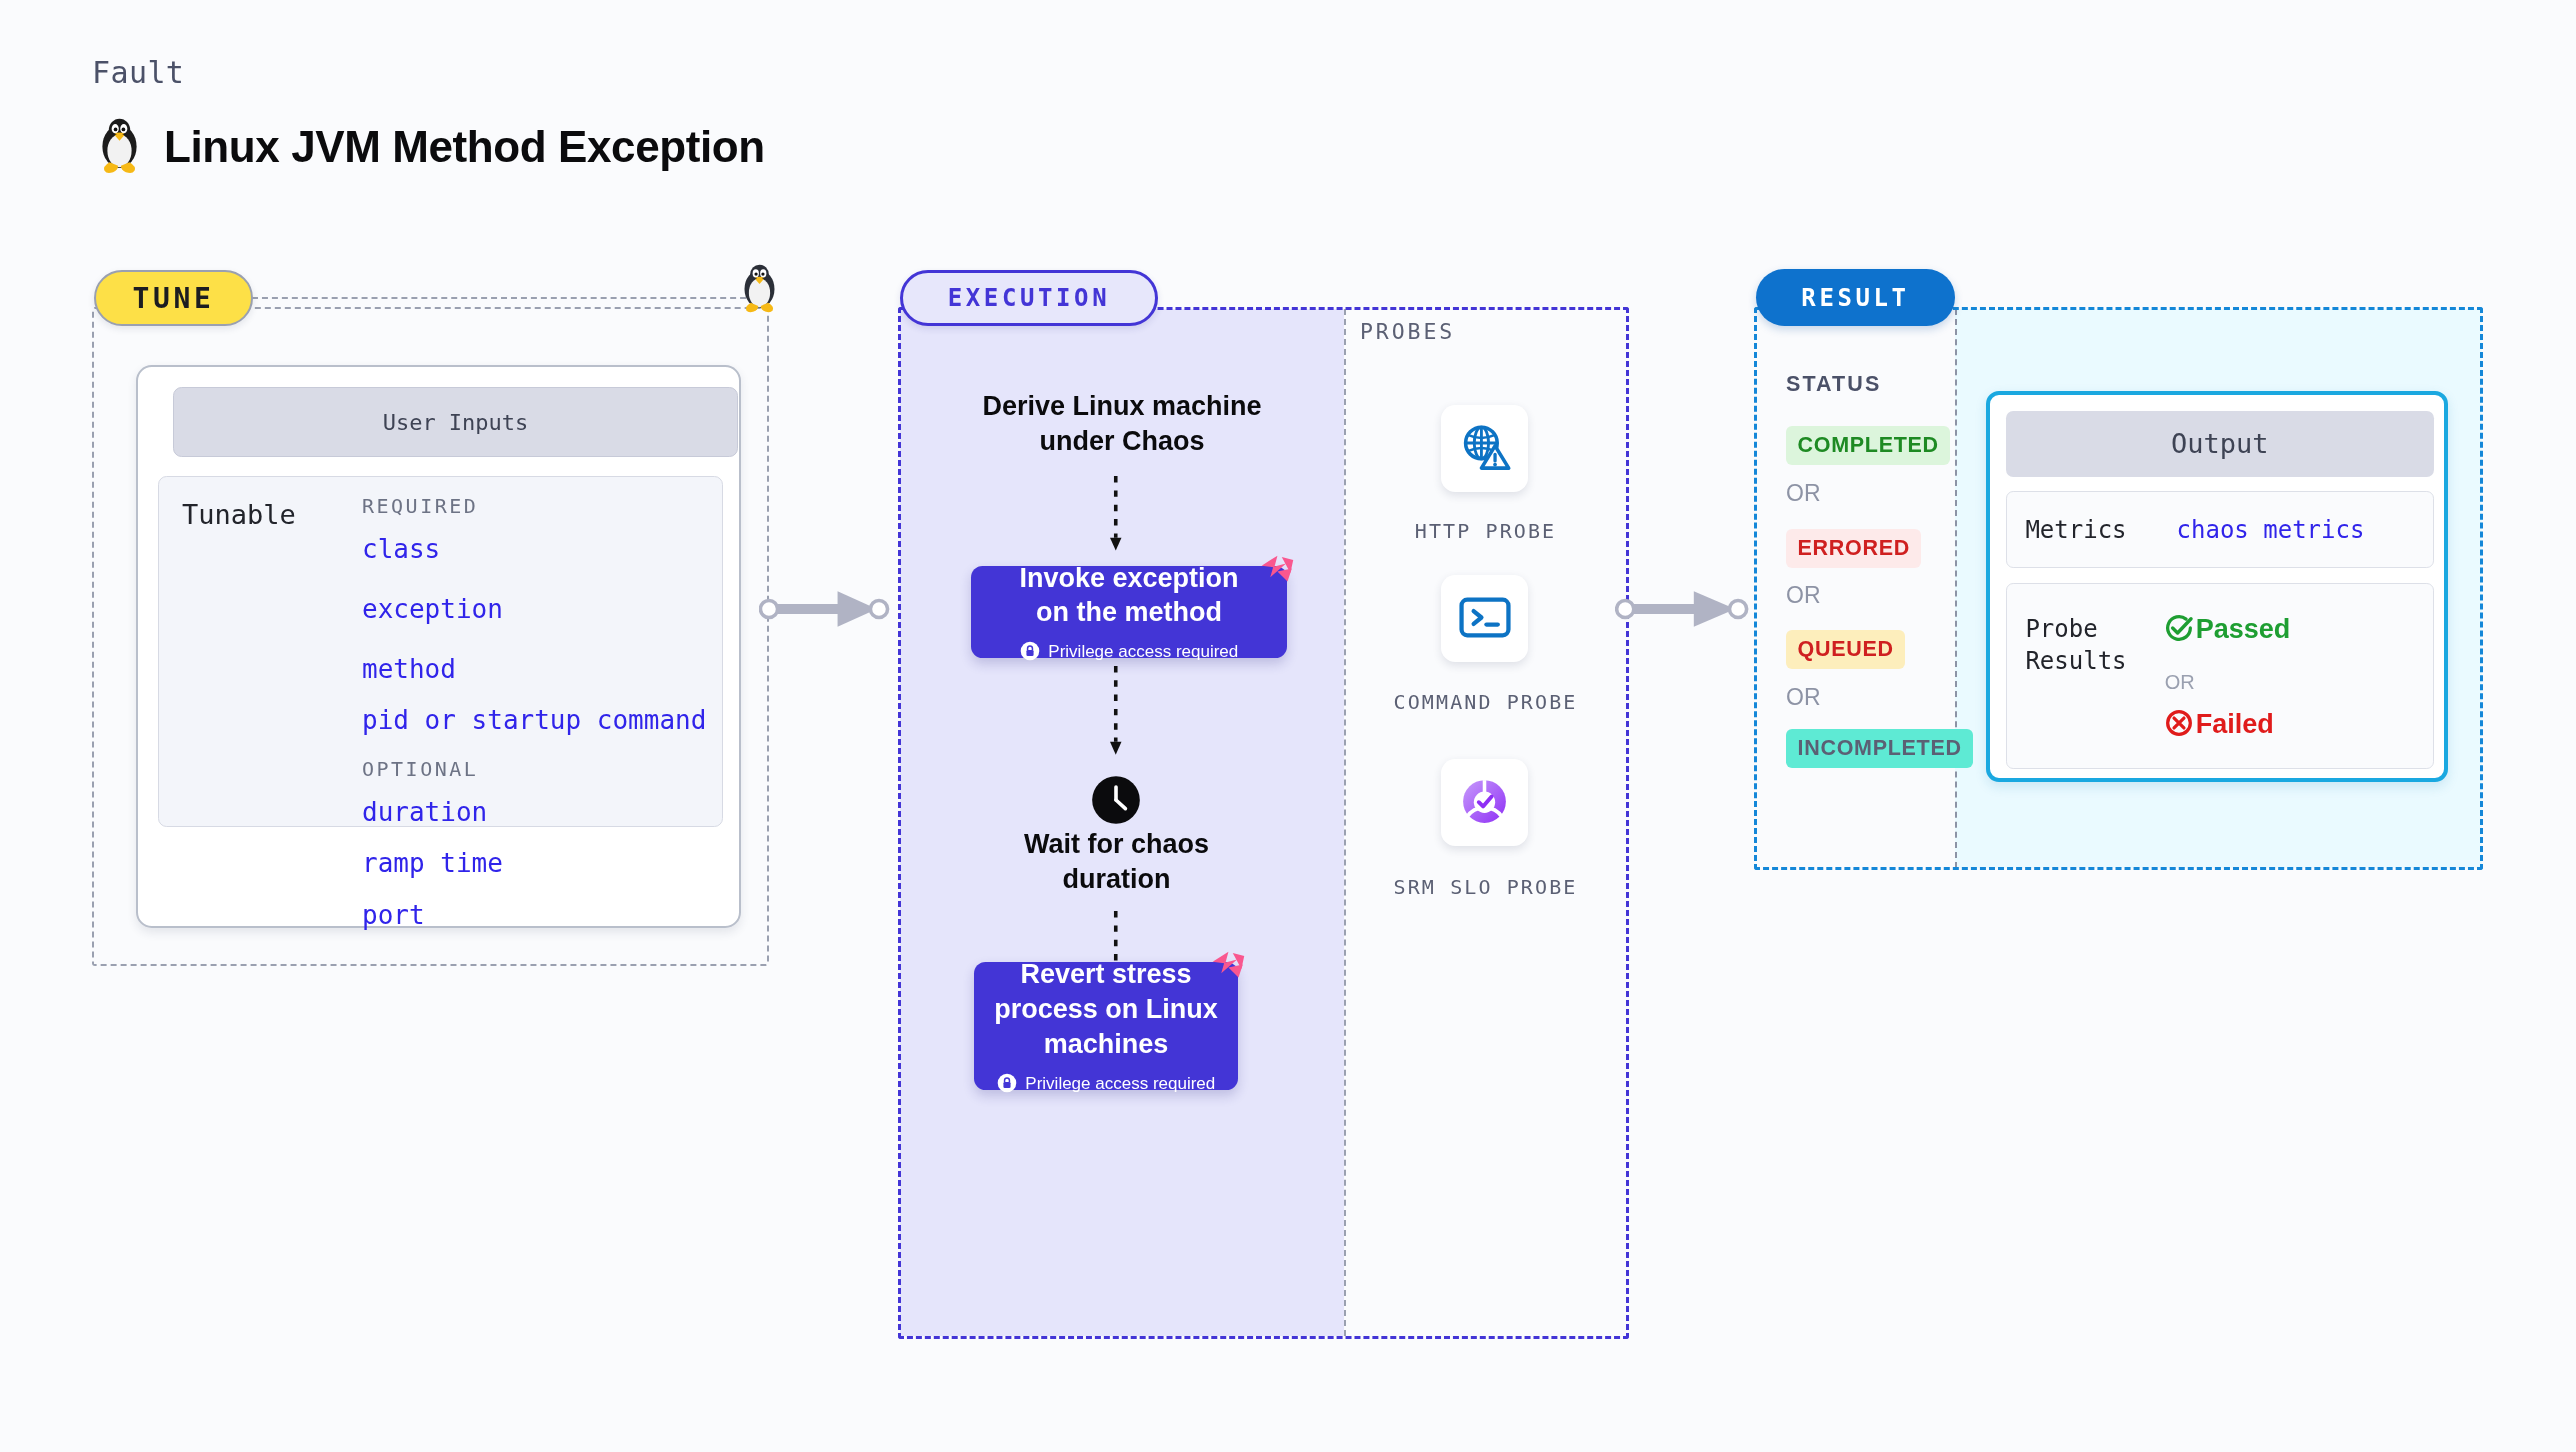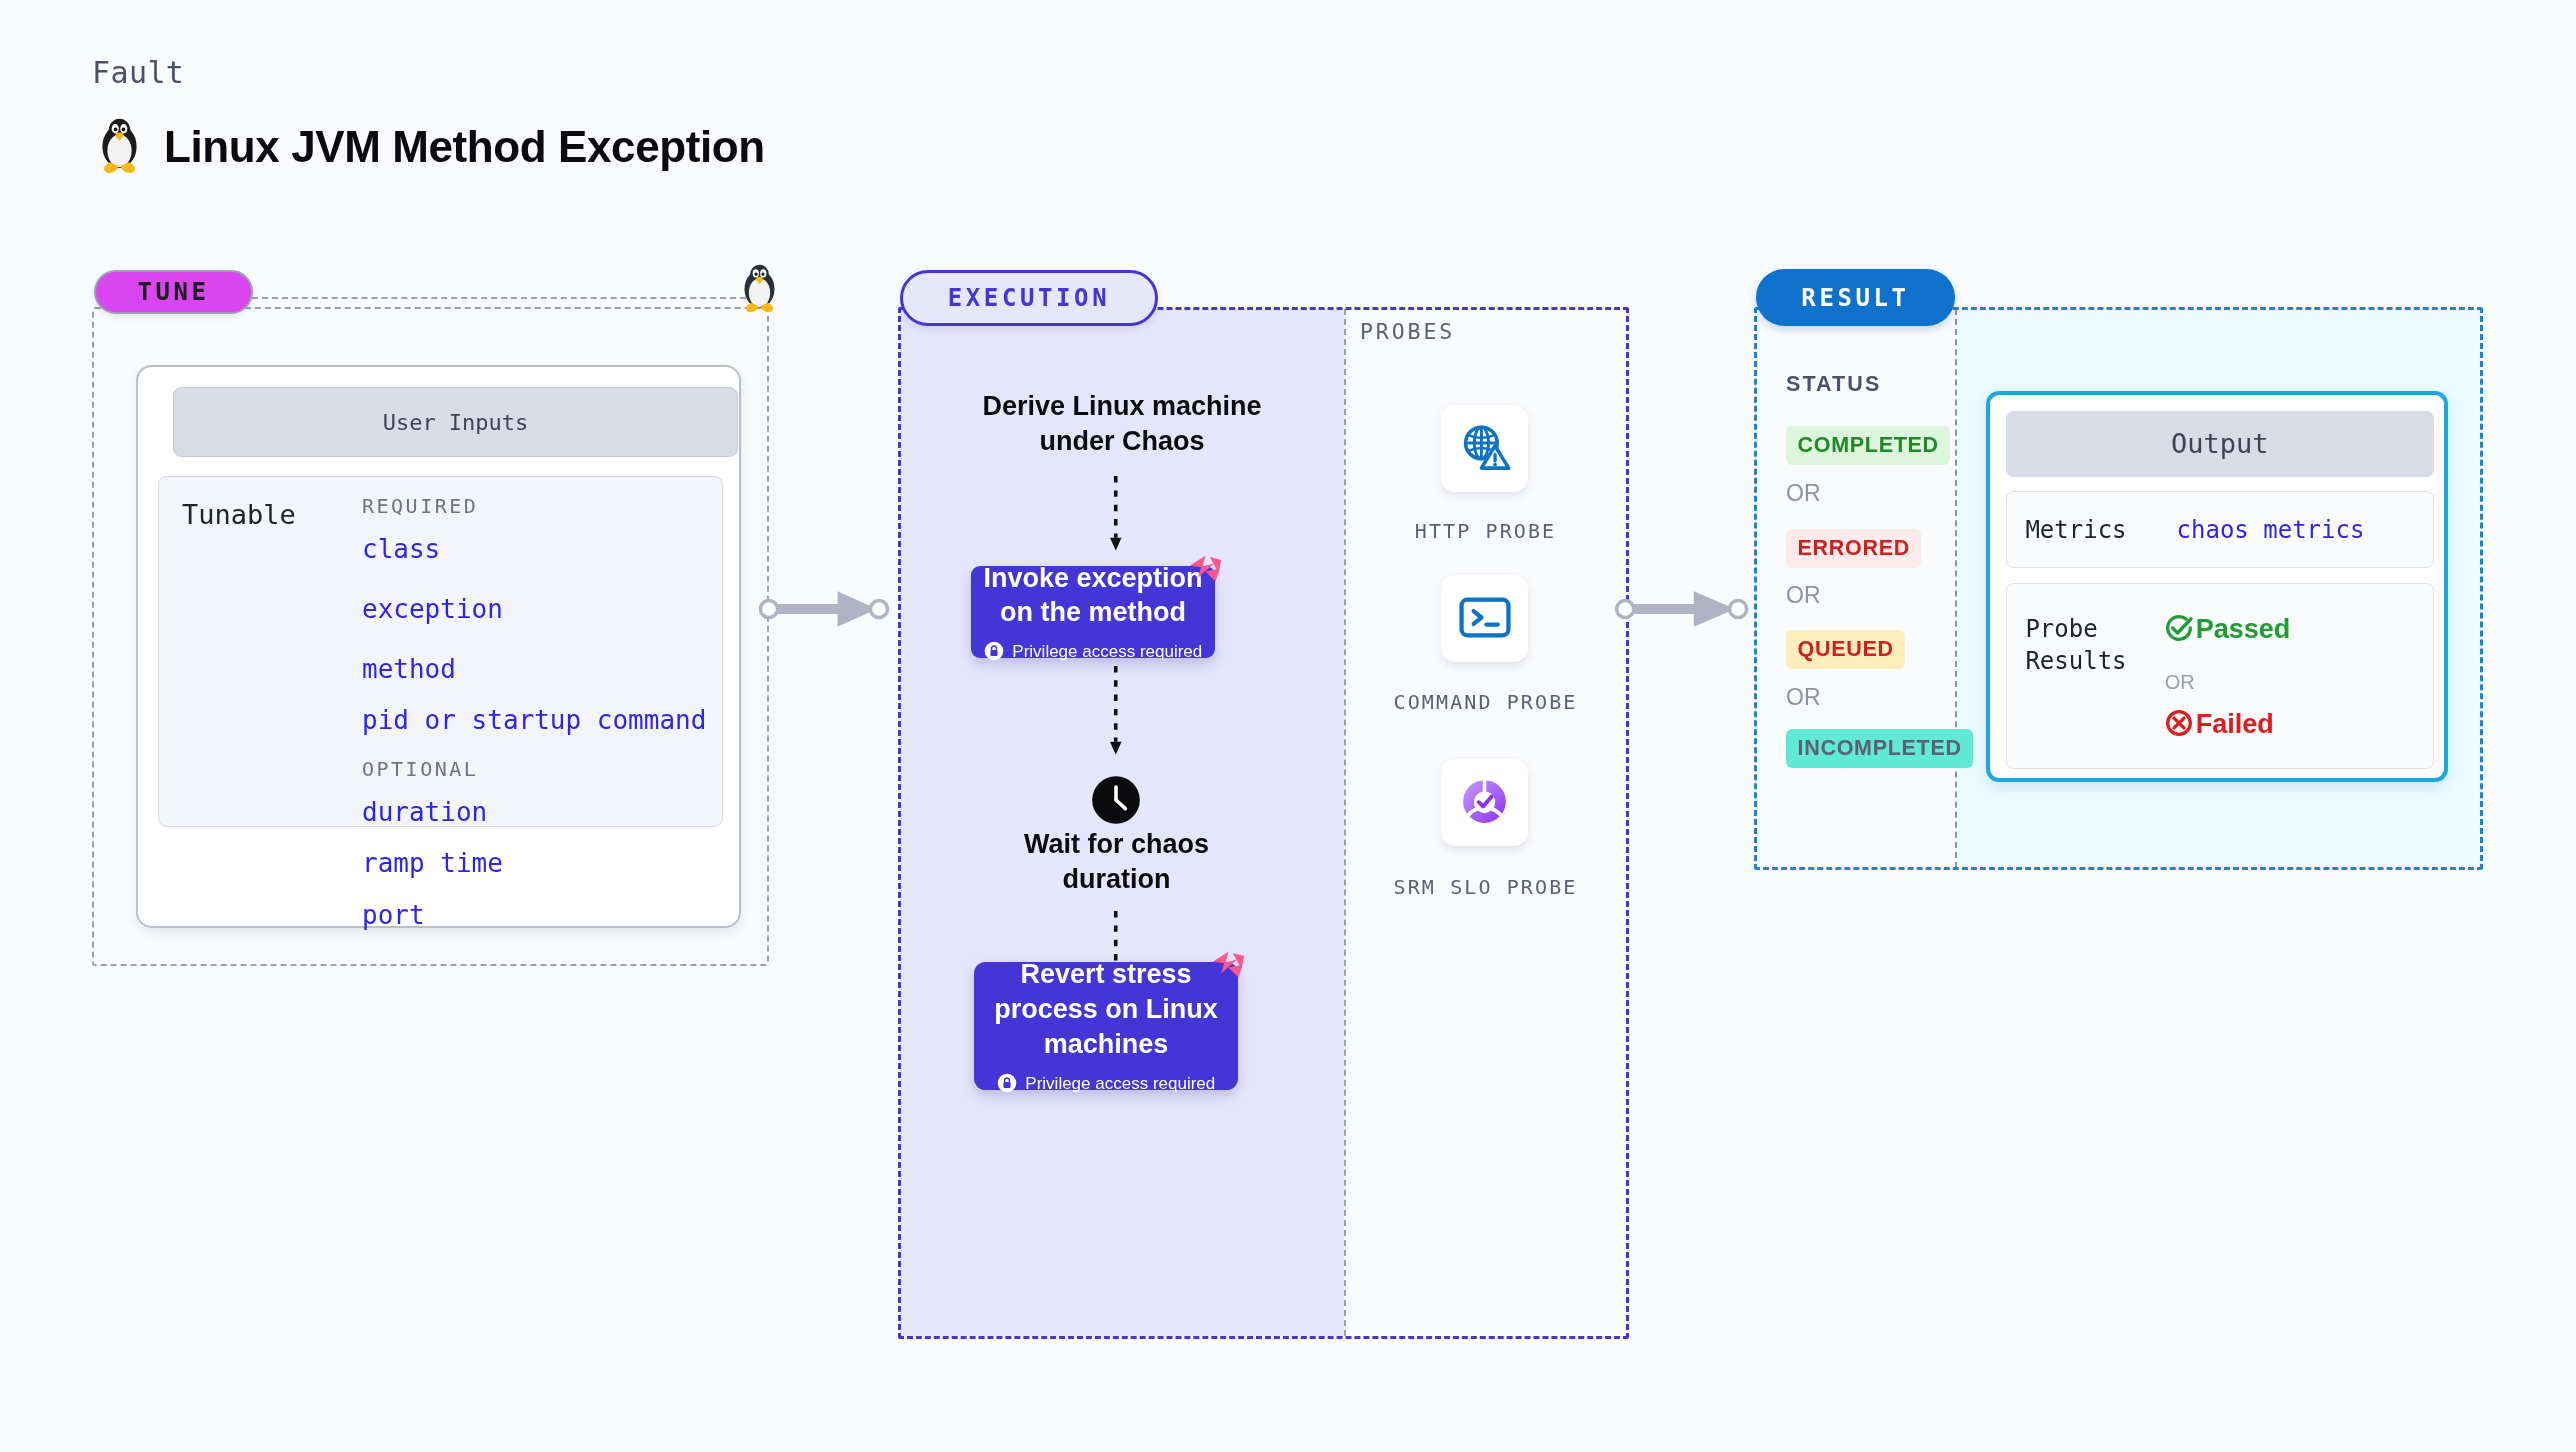--- a/index.html
+++ b/index.html
@@ -33,22 +33,22 @@
     position: absolute; display: flex; align-items: center; justify-content: center;
     border-radius: 716px;
     font-family: "DejaVu Sans Mono", monospace;
     font-weight: bold; letter-spacing: 3.6px;
     z-index: 6;
   }
 
   
   #tune-box { left: 92px; top: 307px; width: 677px; height: 659px;
               border-width: 2.9px; border-color: #9aa0b0; background: transparent; }
-  #tune-pill { left: 94px; top: 270px; width: 159px; height: 44px;
-               background: #d946ef; border: 2.9px solid #9aa0b0; color: #1c1d21; font-size: 24px;
+  #tune-pill { left: 94px; top: 270px; width: 159px; height: 56px;
+               background: #fde047; border: 2.9px solid #9aa0b0; color: #1c1d21; font-size: 28px;
                box-shadow: 0 2.9px 7.2px rgba(30,40,70,.10); }
   .tune-dashline { position: absolute; left: 252px; top: 297px; width: 514px; height: 0;
                    border-top: 2.9px dashed #9aa0b0; z-index: 2; }
   .tune-penguin { position: absolute; left: 738px; top: 264px; z-index: 4; }
 
   .card-outer {
     position: absolute; left: 136px; top: 365px; width: 605px; height: 563px;
     background: #ffffff; border: 2.9px solid #b9bfcb; border-radius: 15.8px;
     box-shadow: 0 4.3px 10px rgba(40,50,80,.10);
   }
@@ -264,21 +264,21 @@
 
   <div class="exec-step-text" style="left:957px; top:389px; width:330px;">
     <span>Derive Linux machine<br>under Chaos</span>
   </div>
 
   <svg class="dotted-arrow" style="left:1105px; top:476px;" width="21.5" height="79" viewBox="0 0 30 110">
     <line x1="15" y1="0" x2="15" y2="86" stroke="#111" stroke-width="5" stroke-dasharray="9 11"></line>
     <path d="M7 86 L23 86 L15 104 Z" fill="#111"></path>
   </svg>
 
-  <div class="purple-card" style="left:971px; top:566px; width:244px; height:92px;border-radius:9px;">
+  <div class="purple-card" style="left:971px; top:566px; width:316px; height:92px;">
     <div class="pc-title">
       <span>Invoke exception<br>on the method</span>
     </div>
     <div class="priv-row">
       <span>
         <svg width="20" height="20" viewBox="0 0 28 28">
           <circle cx="14" cy="14" r="13" fill="#ffffff"></circle>
           <rect x="9" y="12.5" width="10" height="8.5" rx="1.8" fill="#4335d6"></rect>
           <path d="M10.6 12.5 v-2.2 a3.4 3.4 0 0 1 6.8 0 v2.2" fill="none" stroke="#4335d6" stroke-width="2.1"></path>
         </svg>

